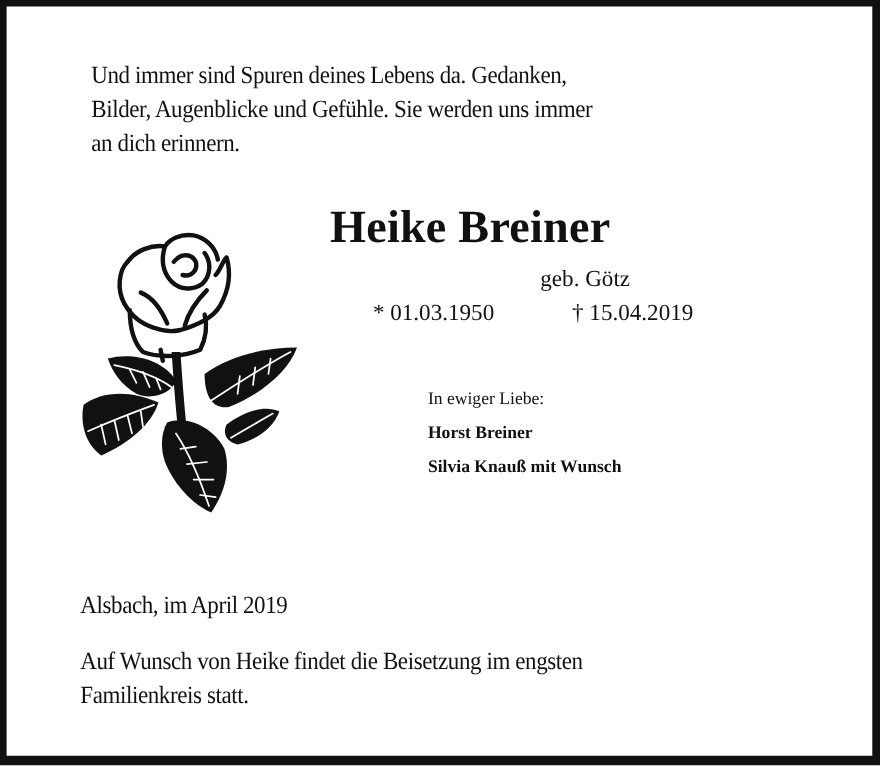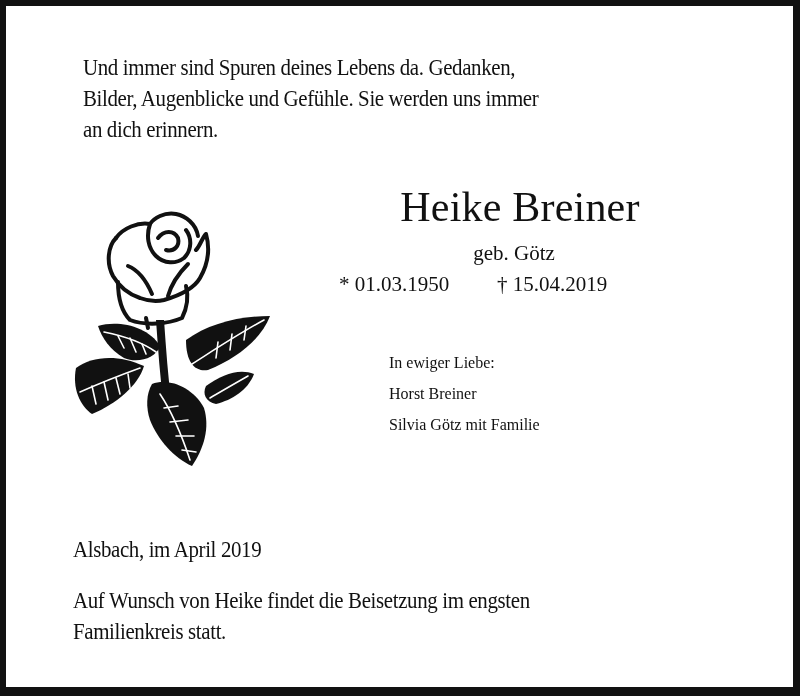--- a/index.html
+++ b/index.html
@@ -8,28 +8,28 @@
     position:absolute; left:0; top:0; width:800px; height:696px;
     box-sizing:border-box;
     border-left:6px solid #111; border-top:6px solid #111;
     border-right:7px solid #111; border-bottom:9px solid #111;
     background:#fff;
   }
   .serif { font-family:"Liberation Serif", "DejaVu Serif", serif; color:#111; }
   .txt { position:absolute; font-size:22.5px; line-height:31px; letter-spacing:-0.4px; }
   .intro { left:83px; top:52px; transform:scaleX(0.93); transform-origin:left top; white-space:nowrap; }
   .intro div { display:block; }
-  .name { position:absolute; left:300px; width:440px; top:183px; text-align:center;
-          font-size:42px; font-weight:normal; line-height:48px; letter-spacing:0.2px; }
-  .maiden { position:absolute; left:294px; width:440px; top:240px; text-align:center; font-size:21px; line-height:26px; }
+  .name { position:absolute; left:300px; width:440px; top:183px; text-align:left;
+          font-size:42px; font-weight:bold; line-height:48px; letter-spacing:0.2px; }
+  .maiden { position:absolute; left:312px; width:440px; top:240px; text-align:center; font-size:21px; line-height:26px; }
   .dates { position:absolute; top:270px; font-size:21px; line-height:28px; }
   .dates .birth { position:absolute; left:339px; white-space:nowrap; }
-  .dates .death { position:absolute; left:497px; white-space:nowrap;font-family:Liberation Serif, serif; }
+  .dates .death { position:absolute; left:520px; white-space:nowrap;font-family:Liberation Serif, serif; }
   .family { position:absolute; left:389px; top:347px; font-size:16px; line-height:31px; white-space:nowrap; }
-  .family .bold { font-weight:normal; }
+  .family .bold { font-weight:bold; }
   .place { left:73px; top:534px; transform:scaleX(0.93); transform-origin:left top; white-space:nowrap; }
   .note { left:73px; top:585px; transform:scaleX(0.93); transform-origin:left top; white-space:nowrap; }
   .rose { position:absolute; left:68px; top:208px; width:210px; height:262px; }
 </style>
 </head>
 <body>
 
 <div class="frame"></div>
 
 <div class="txt serif intro">
@@ -77,21 +77,21 @@
 <div class="serif name">Heike Breiner</div>
 <div class="serif maiden">geb. Götz</div>
 <div class="serif dates">
   <span class="birth">* 01.03.1950</span>
   <span class="death">† 15.04.2019</span>
 </div>
 
 <div class="serif family">
   <div>In ewiger Liebe:</div>
   <div class="bold">Horst Breiner</div>
-  <div class="bold">Silvia Götz mit Familie</div>
+  <div class="bold">Silvia Knauß mit Wunsch</div>
 </div>
 
 <div class="txt serif place">Alsbach, im April 2019</div>
 
 <div class="txt serif note">
   <div>Auf Wunsch von Heike findet die Beisetzung im engsten</div>
   <div>Familienkreis statt.</div>
 </div>
 
 </body></html>

